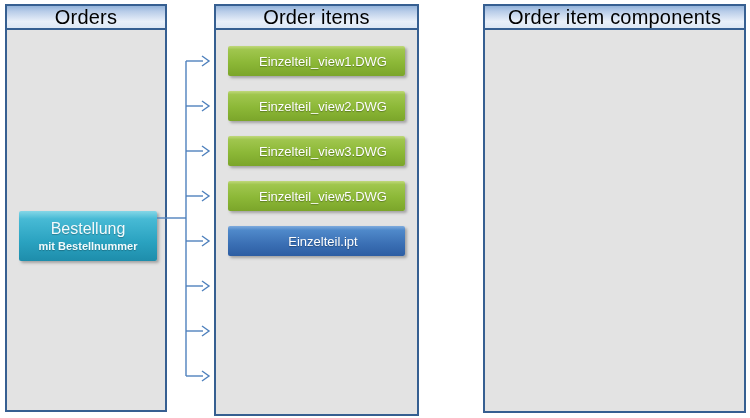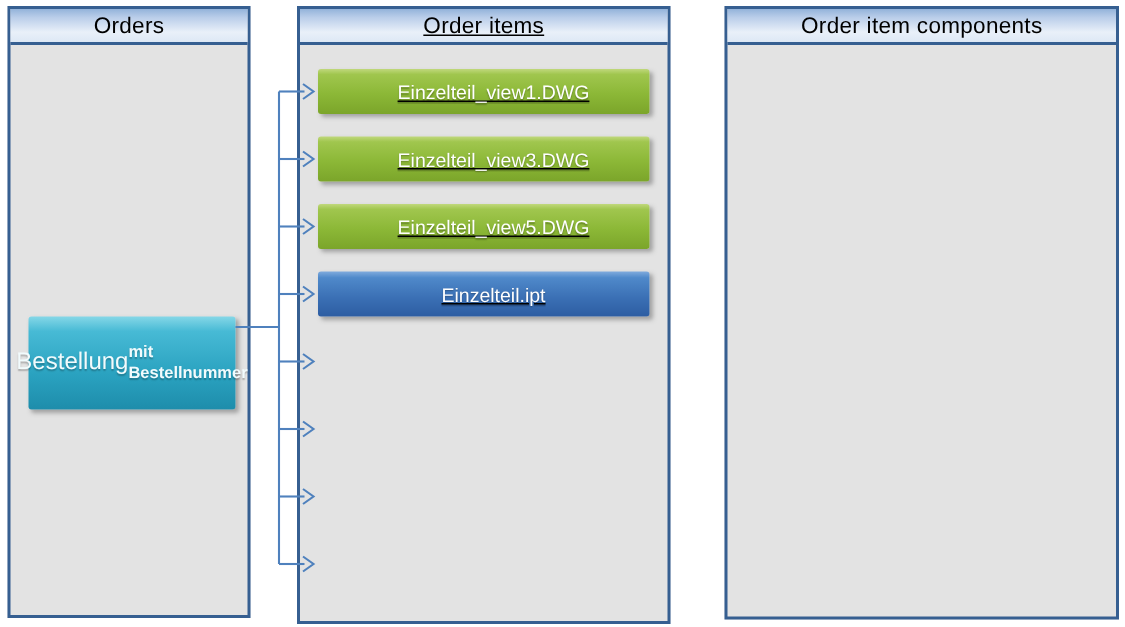--- a/index.html
+++ b/index.html
@@ -11,29 +11,29 @@
   }
 
   
   .panel {
     position: absolute;
     box-sizing: border-box;
     border: 2px solid #365f91;
     background: #e3e3e3;
   }
   .panel-orders     { left: 5px;   top: 4px; width: 162px; height: 408px; }
-  .panel-items      { left: 198px; top: 4px; width: 249px; height: 412px; text-decoration: underline; }
+  .panel-items      { left: 214px; top: 4px; width: 205px; height: 412px; }
   .panel-components { left: 483px; top: 4px; width: 263px; height: 409px; }
 
   .panel-header {
     height: 22px;
     border-bottom: 2px solid #365f91;
     background: linear-gradient(180deg, #93b3da 0%, #b9cde9 25%, #e9f0f9 70%, #dde8f5 100%);
     display: flex; align-items: center; justify-content: center;
-    font-size: 15px; color: #000000; letter-spacing: 0.2px;
+    font-size: 20px; color: #000000; letter-spacing: 0.2px;
   }
 
   .panel-body { position: relative; width: 100%; }
 
   .items-body {
     box-sizing: border-box;
     padding: 16px 12px 0 12px;
     display: flex; flex-direction: column; gap: 15px;
   }
 
@@ -54,25 +54,25 @@
     background: linear-gradient(180deg, #7fabdd 0%, #4f89ca 14%, #3a6fb4 60%, #2d5da2 100%);
   }
   .item[data-variant="purple"] {
     background: linear-gradient(180deg, #ab93cd 0%, #8a6cb2 14%, #74519e 60%, #634290 100%);
   }
 
   
   .node-teal {
     position: absolute;
     left: 12px; top: 181px;
-    width: 138px; height: 62px;
+    width: 138px; height: 50px;
     border-radius: 2px;
     background: linear-gradient(180deg, #85d7e7 0%, #47bad5 16%, #2aa2c0 62%, #1e8dab 100%);
     box-shadow: 2px 2px 3px rgba(110,110,110,0.55);
-    display: flex; flex-direction: row; align-items: center; justify-content: center;
+    display: flex; flex-direction: column; align-items: center; justify-content: center;
     color: #f2fbfd;
     text-shadow: 0 1px 1px rgba(0,0,0,0.25);
   }
   .node-title { font-size: 16px; line-height: 20px; }
   .node-subtitle { font-size: 11px; font-weight: bold; line-height: 14px; }
 
   
   .connectors {
     position: absolute; left: 0; top: 0;
     pointer-events: none;
@@ -95,20 +95,21 @@
     </div>
   </div>
 </section>
 
 <section class="panel panel-items">
   <header class="panel-header">
     <span>Order items</span>
   </header>
   <div class="panel-body items-body">
     <div class="item" data-variant="green">Einzelteil_view1.DWG</div>
+    <div class="item" data-variant="green">Einzelteil_view2.DWG</div>
     <div class="item" data-variant="green">Einzelteil_view3.DWG</div>
     <div class="item" data-variant="green">Einzelteil_view5.DWG</div>
     <div class="item" data-variant="blue">Einzelteil.ipt</div>
   </div>
 </section>
 
 <section class="panel panel-components">
   <header class="panel-header">
     <span>Order item components</span>
   </header>

